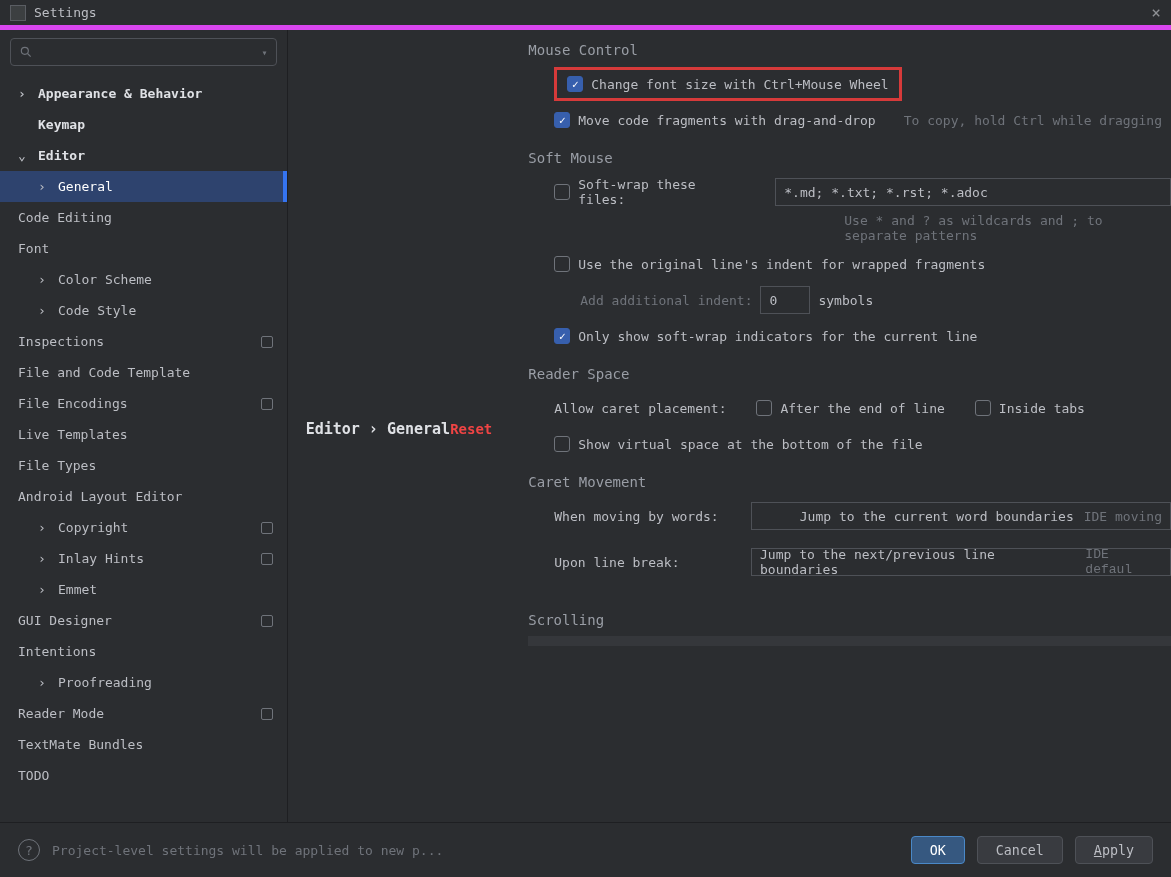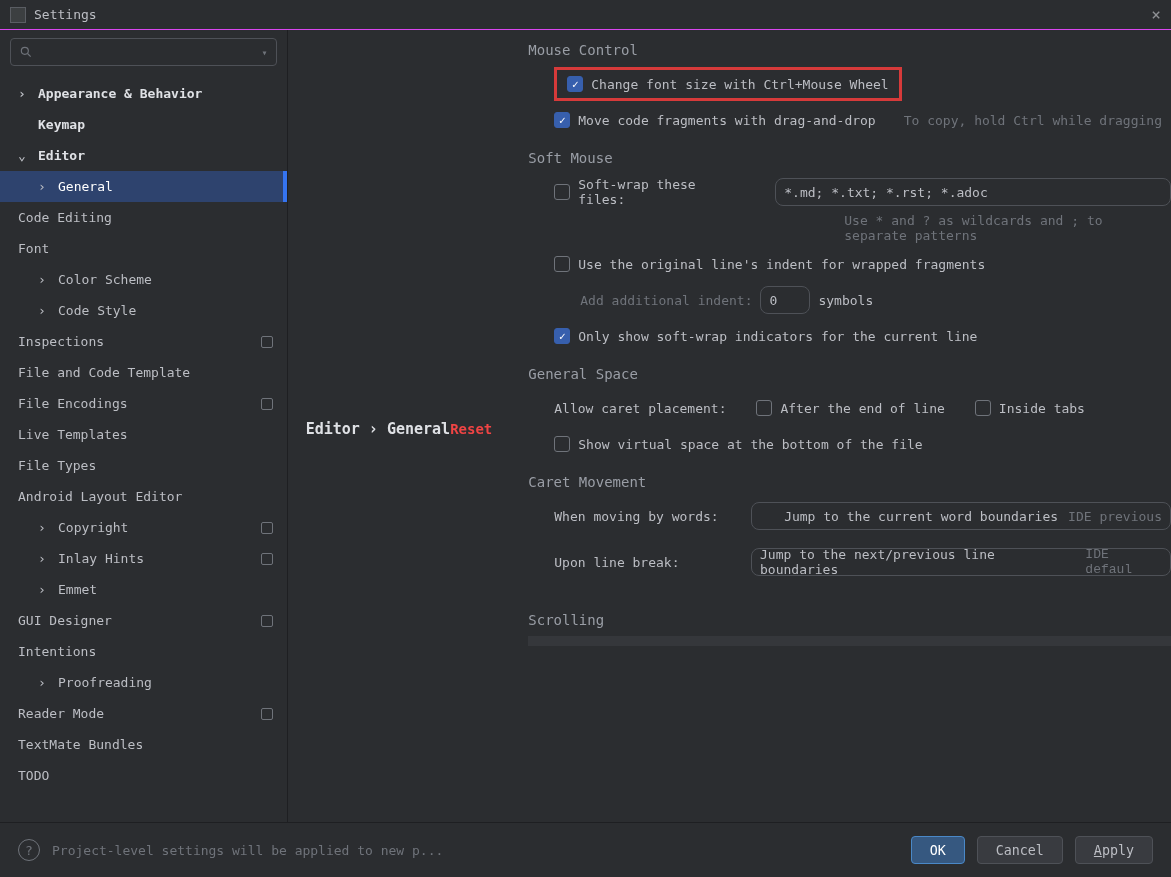--- a/index.html
+++ b/index.html
@@ -12,21 +12,21 @@
   height: 877px;
   overflow: hidden;
   display: flex;
   flex-direction: column;
 }
 .titlebar {
   height: 30px;
   display: flex;
   align-items: center;
   padding: 0 10px;
-  border-bottom: 1px solid #d946ef;
+  border-bottom: 5px solid #d946ef;
   justify-content: space-between;
 }
 .titlebar-left { display: flex; align-items: center; gap: 8px; }
 .app-icon {
   width: 16px; height: 16px;
   background: #3c3f41;
   border: 1px solid #5a5d63;
   display: inline-block;
 }
 .title { color: #bcbec4; font-size: 13px; }
@@ -147,21 +147,21 @@
 .highlight-box {
   border: 3px solid #d63a3a;
   display: inline-flex;
   align-items: center;
   padding: 6px 10px;
   gap: 8px;
 }
 .text-input, .select {
   background: #2b2d30;
   border: 1px solid #4e5157;
-  border-radius: 8px;
+  border-radius: 0;
   color: #bcbec4;
   height: 28px;
   padding: 0 8px;
   font-family: inherit;
   font-size: 13px;
 }
 .text-input.small { width: 50px; text-align: left; }
 .text-input.wide { width: 440px; }
 .select {
   flex: 1;
@@ -374,21 +374,21 @@
           <span class="hint">Add additional indent:</span>
           <input class="text-input small" value="0" style="">
           <span class="lbl">symbols</span>
         </div>
         <div class="row">
           <span class="checkbox checked"></span>
           <span class="lbl">Only show soft-wrap indicators for the current line</span>
         </div>
       </div>
 
-      <div class="section-title">General Space</div>
+      <div class="section-title">Reader Space</div>
       <div class="section-body">
         <div class="row">
           <span class="lbl">Allow caret placement:</span>
           <span style="width:14px;"></span>
           <span class="checkbox"></span>
           <span class="lbl">After the end of line</span>
           <span style="width:14px;"></span>
           <span class="checkbox"></span>
           <span class="lbl">Inside tabs</span>
         </div>
@@ -398,21 +398,21 @@
         </div>
       </div>
 
       <div class="section-title">Caret Movement</div>
       <div class="section-body">
         <div class="row">
           <span class="lbl" style="width:270px;">When moving by words:</span>
           <div class="select">
             <span class="sel-val">Jump to the current word boundaries</span>
             <span style="display:flex;align-items:center;gap:10px;">
-              <span class="sel-hint">IDE previous</span>
+              <span class="sel-hint">IDE moving</span>
             </span>
           </div>
         </div>
         <div class="row" style="margin-top:10px;">
           <span class="lbl" style="width:270px;">Upon line break:</span>
           <div class="select">
             <span class="sel-val">Jump to the next/previous line boundaries</span>
             <span style="display:flex;align-items:center;gap:10px;font-family:Liberation Mono, monospace;">
               <span class="sel-hint">IDE defaul</span>
             </span>

